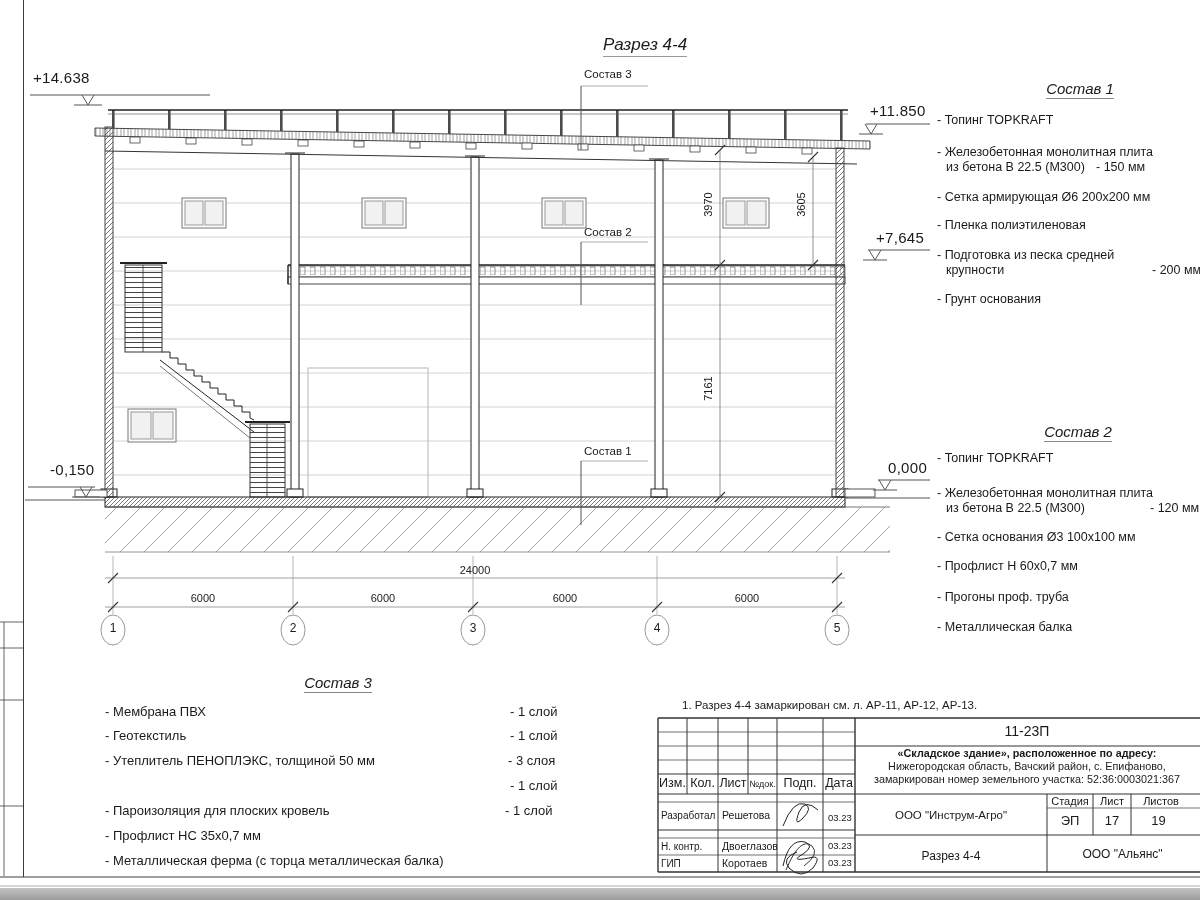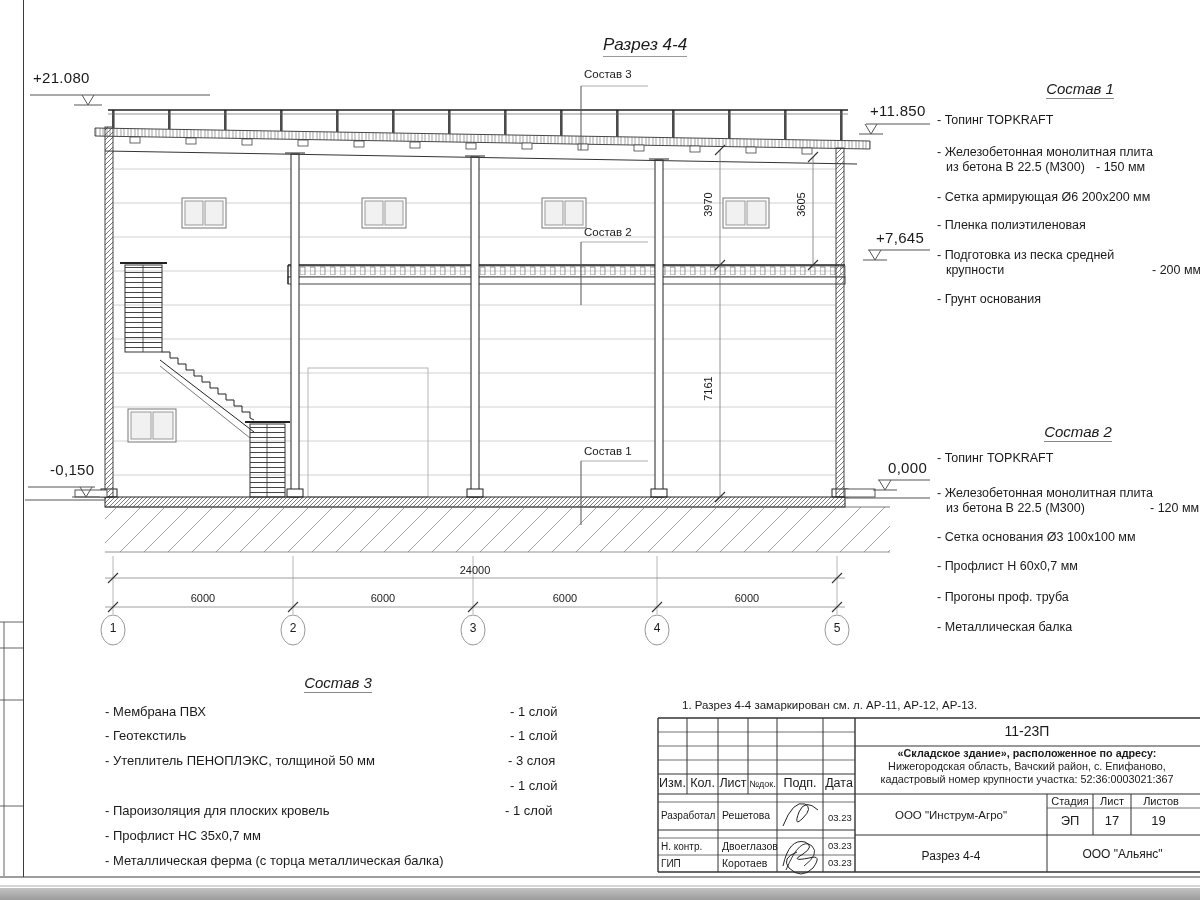--- a/index.html
+++ b/index.html
@@ -260,21 +260,21 @@
     <path d="M786,870 Q800,836 812,846 Q820,854 804,866" stroke-width="0.9"></path>
   </g>
 </svg>
 
 <div class="t title-big" style="left:565px;top:36px;width:160px;text-align:center;"><span>Разрез 4-4</span></div>
 
 <div class="t callout" style="left:584px;top:68px;">Состав 3</div>
 <div class="t callout" style="left:584px;top:226px;">Состав 2</div>
 <div class="t callout" style="left:584px;top:445px;">Состав 1</div>
 
-<div class="t lvl" style="left:33px;top:70px;">+21.080</div>
+<div class="t lvl" style="left:33px;top:70px;">+14.638</div>
 <div class="t lvl" style="left:50px;top:462px;">-0,150</div>
 <div class="t lvl" style="left:870px;top:103px;">+11.850</div>
 <div class="t lvl" style="left:876px;top:230px;">+7,645</div>
 <div class="t lvl" style="left:888px;top:460px;">0,000</div>
 
 <div class="t vdim" style="left:686px;top:198px;">3970</div>
 <div class="t vdim" style="left:779px;top:198px;">3605</div>
 <div class="t vdim" style="left:686px;top:382px;">7161</div>
 
 <div class="t dim" style="left:445px;top:564px;width:60px;text-align:center;">24000</div>
@@ -322,21 +322,21 @@
 <div class="t item3" style="left:105px;top:804px;">- Пароизоляция для плоских кровель</div>
 <div class="t item3" style="left:505px;top:804px;">- 1 слой</div>
 <div class="t item3" style="left:105px;top:829px;">- Профлист НС 35x0,7 мм</div>
 <div class="t item3" style="left:105px;top:854px;">- Металлическая ферма (с торца металлическая балка)</div>
 
 <div class="t note" style="left:658px;top:699px;margin-left:24px;">1. Разрез 4-4 замаркирован см. л. АР-11, АР-12, АР-13.</div>
 
 <div class="t tb tbc" style="left:927px;top:724px;width:200px;font-size:14px;">11-23П</div>
 <div class="t tb tbc" style="left:857px;top:748px;width:340px;font-size:10.8px;font-weight:bold;">«Складское здание», расположенное по адресу:</div>
 <div class="t tb tbc" style="left:857px;top:761px;width:340px;font-size:10.8px;">Нижегородская область, Вачский район, с. Епифаново,</div>
-<div class="t tb tbc" style="left:857px;top:774px;width:340px;font-size:10.8px;">кадастровый номер крупности участка: 52:36:0003021:367</div>
+<div class="t tb tbc" style="left:857px;top:774px;width:340px;font-size:10.8px;">замаркирован номер земельного участка: 52:36:0003021:367</div>
 <div class="t tb tbc" style="left:861px;top:809px;width:180px;font-size:11.5px;">ООО "Инструм-Агро"</div>
 <div class="t tb tbc" style="left:861px;top:850px;width:180px;font-size:12px;">Разрез 4-4</div>
 <div class="t tb tbc" style="left:1050px;top:848px;width:145px;font-size:12px;">ООО "Альянс"</div>
 
 <div class="t tbc" style="left:658px;top:777px;width:29px;font-size:12.5px;">Изм.</div>
 <div class="t tbc" style="left:687px;top:777px;width:31px;font-size:12.5px;">Кол.</div>
 <div class="t tbc" style="left:718px;top:777px;width:30px;font-size:12.5px;">Лист</div>
 <div class="t tbc" style="left:748px;top:780px;width:29px;font-size:9px;">№док.</div>
 <div class="t tbc" style="left:777px;top:777px;width:46px;font-size:12.5px;">Подп.</div>
 <div class="t tbc" style="left:823px;top:777px;width:32px;font-size:12.5px;">Дата</div>

